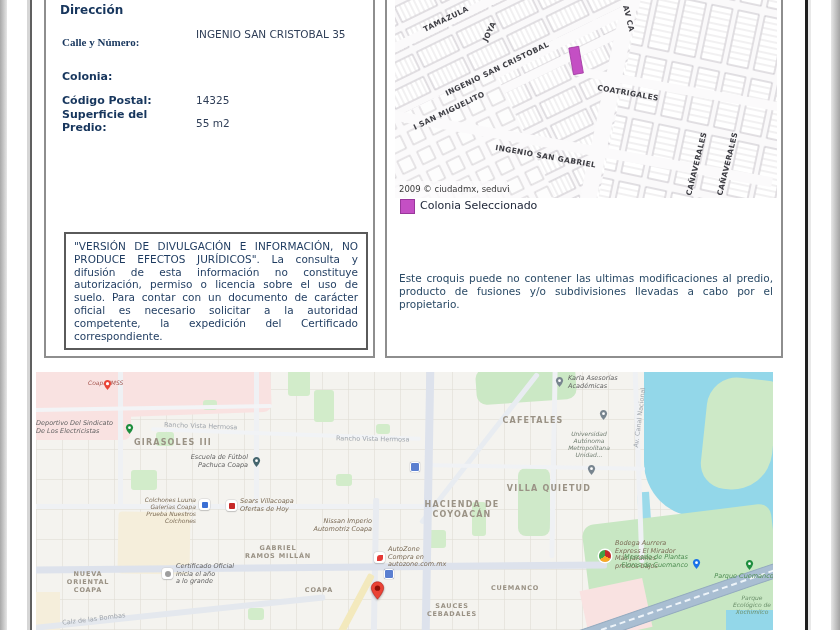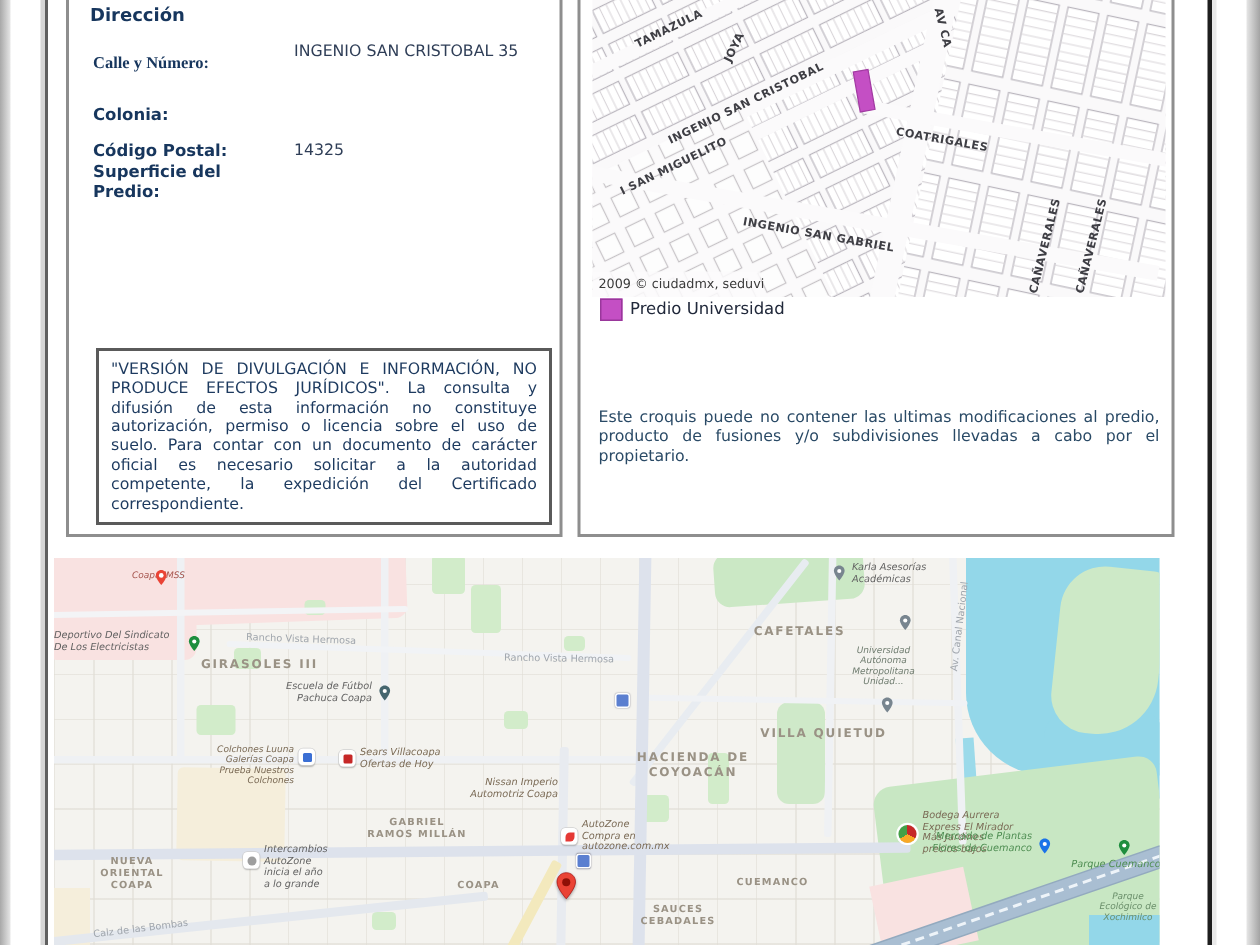--- a/index.html
+++ b/index.html
@@ -66,20 +66,21 @@
 
     <div class="f-label" style="top:38px;font-family:Liberation Serif, serif;">Calle y Número:</div>
     <div class="f-value" style="top:30px;">INGENIO SAN CRISTOBAL 35</div>
 
     <div class="f-label" style="top:72px;">Colonia:</div>
 
     <div class="f-label" style="top:96px;">Código Postal:</div>
     <div class="f-value" style="top:96px;">14325</div>
 
     <div class="f-label" style="top:110px;">Superficie del Predio:</div>
+    <div class="f-value" style="top:119px;">55 m2</div>
 
     <div class="disc">"VERSIÓN DE DIVULGACIÓN E INFORMACIÓN, NO PRODUCE EFECTOS JURÍDICOS". La consulta y difusión de esta información no constituye autorización, permiso o licencia sobre el uso de suelo. Para contar con un documento de carácter oficial es necesario solicitar a la autoridad competente, la expedición del Certificado correspondiente.</div>
   </div>
 
   <div class="panel" style="left:353px;top:-4px;width:398px;height:362px;">
 
     <svg class="croq" width="382" height="198" viewBox="0 0 382 198">
       <defs>
         <pattern id="pa" width="44" height="25" patternUnits="userSpaceOnUse">
           <rect width="44" height="25" fill="#faf9fa"></rect>
@@ -142,21 +143,21 @@
           <text transform="translate(296 196) rotate(-76)" font-size="7">CAÑAVERALES</text>
         </g>
       <g>
           <text transform="translate(327 196) rotate(-76)" font-size="7">CAÑAVERALES</text>
         </g>
       <rect x="0" y="181" width="112" height="17" fill="#fbfafb" opacity="0.85"></rect>
       <text class="credit" x="4" y="192">2009 © ciudadmx, seduvi</text>
     </svg>
 
     <div class="legend-sq"></div>
-    <div class="legend-lb">Predio Universidad</div>
+    <div class="legend-lb">Colonia Seleccionado</div>
     <div class="note">Este croquis puede no contener las ultimas modificaciones al predio, producto de fusiones y/o subdivisiones llevadas a cabo por el propietario.</div>
   </div>
 
   <div class="gmap">
 
     <div class="zone" style="left:-5px;top:-4px;width:240px;height:48px;background:#f9e2e1;border-radius:8px;transform:rotate(-2deg);"></div>
     <div class="zone" style="left:-5px;top:30px;width:100px;height:38px;background:#f9e2e1;border-radius:8px;"></div>
     <div class="zone" style="left:440px;top:-6px;width:100px;height:36px;background:#cbe8c5;border-radius:10px;transform:rotate(-4deg);"></div>
     <div class="zone" style="left:608px;top:-10px;width:140px;height:155px;background:#93d7e9;border-radius:0 0 0 55px;"></div>
     <div class="zone" style="left:660px;top:100px;width:80px;height:70px;background:#93d7e9;border-radius:20px;"></div>
@@ -296,21 +297,21 @@
         </span>
       <span class="plb store" style="left:14px;top:2px;width:66px;">AutoZone
 Compra en
 autozone.com.mx</span>
     </div>
 
     <div class="poi" style="left:126px;top:190px;">
       <span class="sicon" style="left:0;top:6px;">
           <span style="background:#9e9e9e;border-radius:50%;"></span>
         </span>
-      <span class="plb" style="left:14px;top:1px;width:70px;">Intercambios AutoZone
+      <span class="plb" style="left:14px;top:1px;width:70px;">Certificado Oficial
 inicia el año
 a lo grande</span>
     </div>
 
     <div class="poi" style="left:563px;top:168px;">
       <span class="circ" style="left:0;top:10px;"></span>
       <span class="plb store" style="left:16px;top:0;width:70px;">Bodega Aurrera
 Express El Mirador
 Más Jardines
 precios bajos</span>

